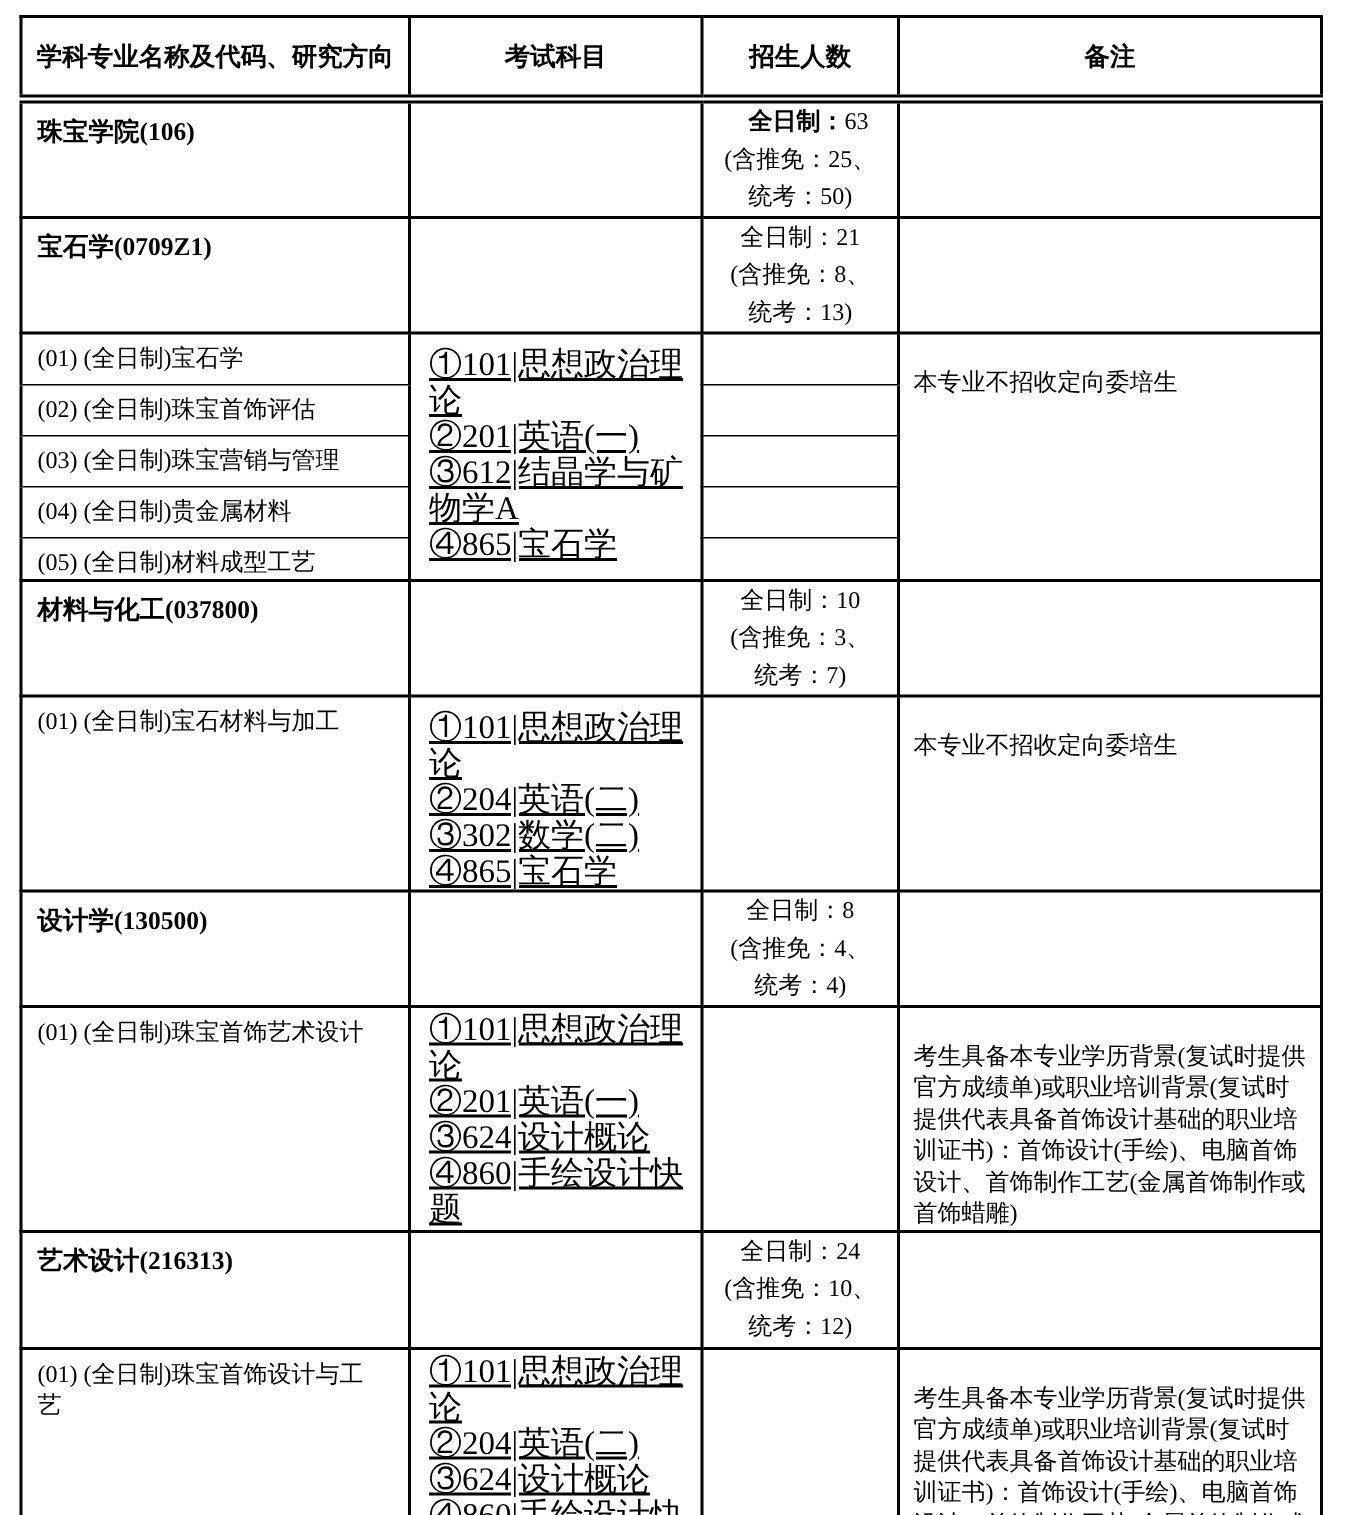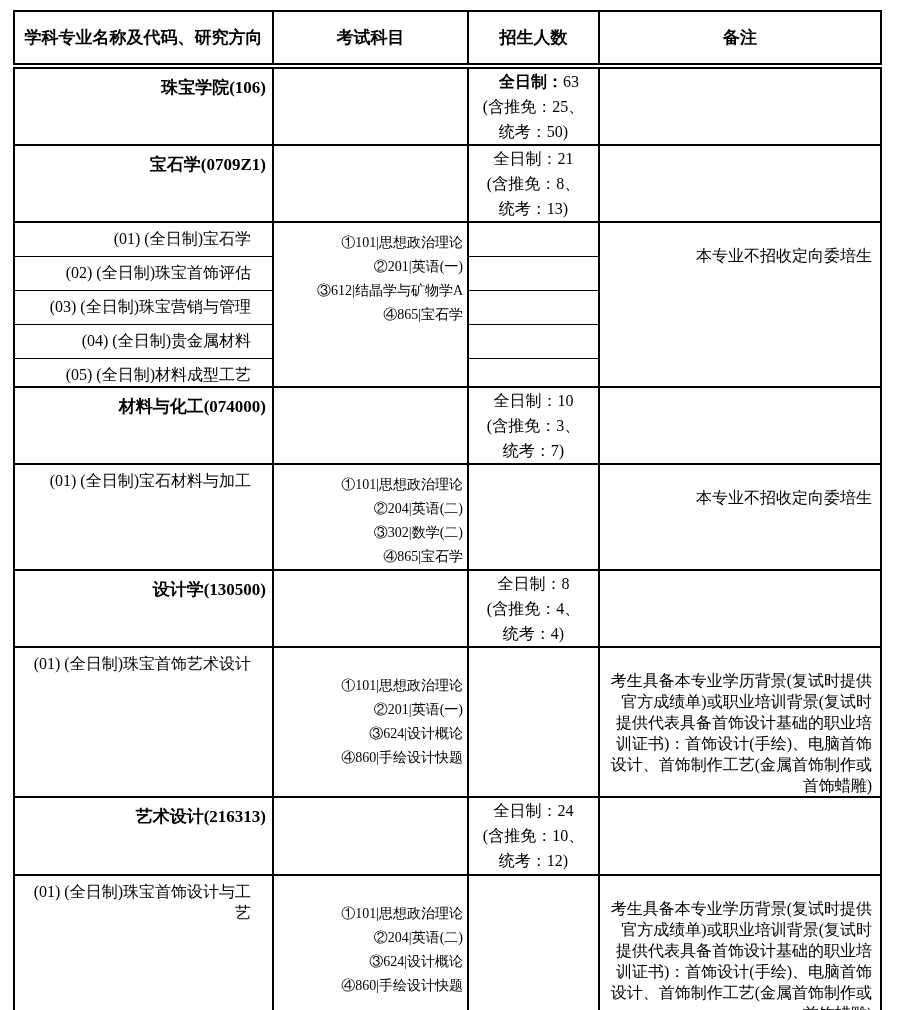--- a/index.html
+++ b/index.html
@@ -10,33 +10,32 @@
   }
   table.adm{
     position:absolute;left:13px;top:10px;width:867px;
     border-collapse:collapse;table-layout:fixed;
     border:1px solid #c4b5fd;
   }
   td{
     border:2px solid #000;box-sizing:border-box;
     padding:0;vertical-align:top;overflow:hidden;
     font-size:16px;
-    text-align:right;
   }
   td.head{
     border-bottom:6px double #000;
     vertical-align:middle;text-align:center;
     font-weight:bold;font-size:17px;
   }
   .title{font-weight:bold;font-size:17px;padding:7px 6px 0 10px;}
   td.c1{padding:0;}
   .dirtxt{padding:6px 21px 0 10px;font-size:16px;}
   td.enr{vertical-align:middle;text-align:center;line-height:25px;font-size:16px;}
   td.enr .bold{font-weight:bold;margin-left:11px;}
-  td.exam{padding:8px 4px 0 12px;line-height:24px;font-size:14px;}
+  td.exam{padding:8px 4px 0 12px;line-height:24px;font-size:22px;text-decoration:underline;}
   td.exam.vmid{vertical-align:middle;padding-top:0;}
   td.remark{padding:22px 8px 0 9px;line-height:21px;font-size:16px;}
   td.t1{border-top-width:1px;}
   td.b1{border-bottom-width:1px;}
   
   .h55{height:55px}.h79{height:79px}.h73{height:73px}
   .h34{height:34px}.h35{height:19px}.h72{height:72px}
   .h100{height:100px}.h77{height:77px}.h138{height:130px}
   .h78{height:78px}.h140{height:140px}
 </style>
@@ -120,21 +119,21 @@
   </tr>
   <tr>
     <td class="c1 h35 t1">
       <div class="dirtxt">(05) (全日制)材料成型工艺</div>
     </td>
     <td class="t1"></td>
   </tr>
 
   <tr>
     <td class="c1 h72">
-      <div class="title">材料与化工(074000)</div>
+      <div class="title">材料与化工(037800)</div>
     </td>
     <td></td>
     <td class="enr">
       <div>全日制：10</div>
       <div>(含推免：3、</div>
       <div>统考：7)</div>
     </td>
     <td></td>
   </tr>
 

